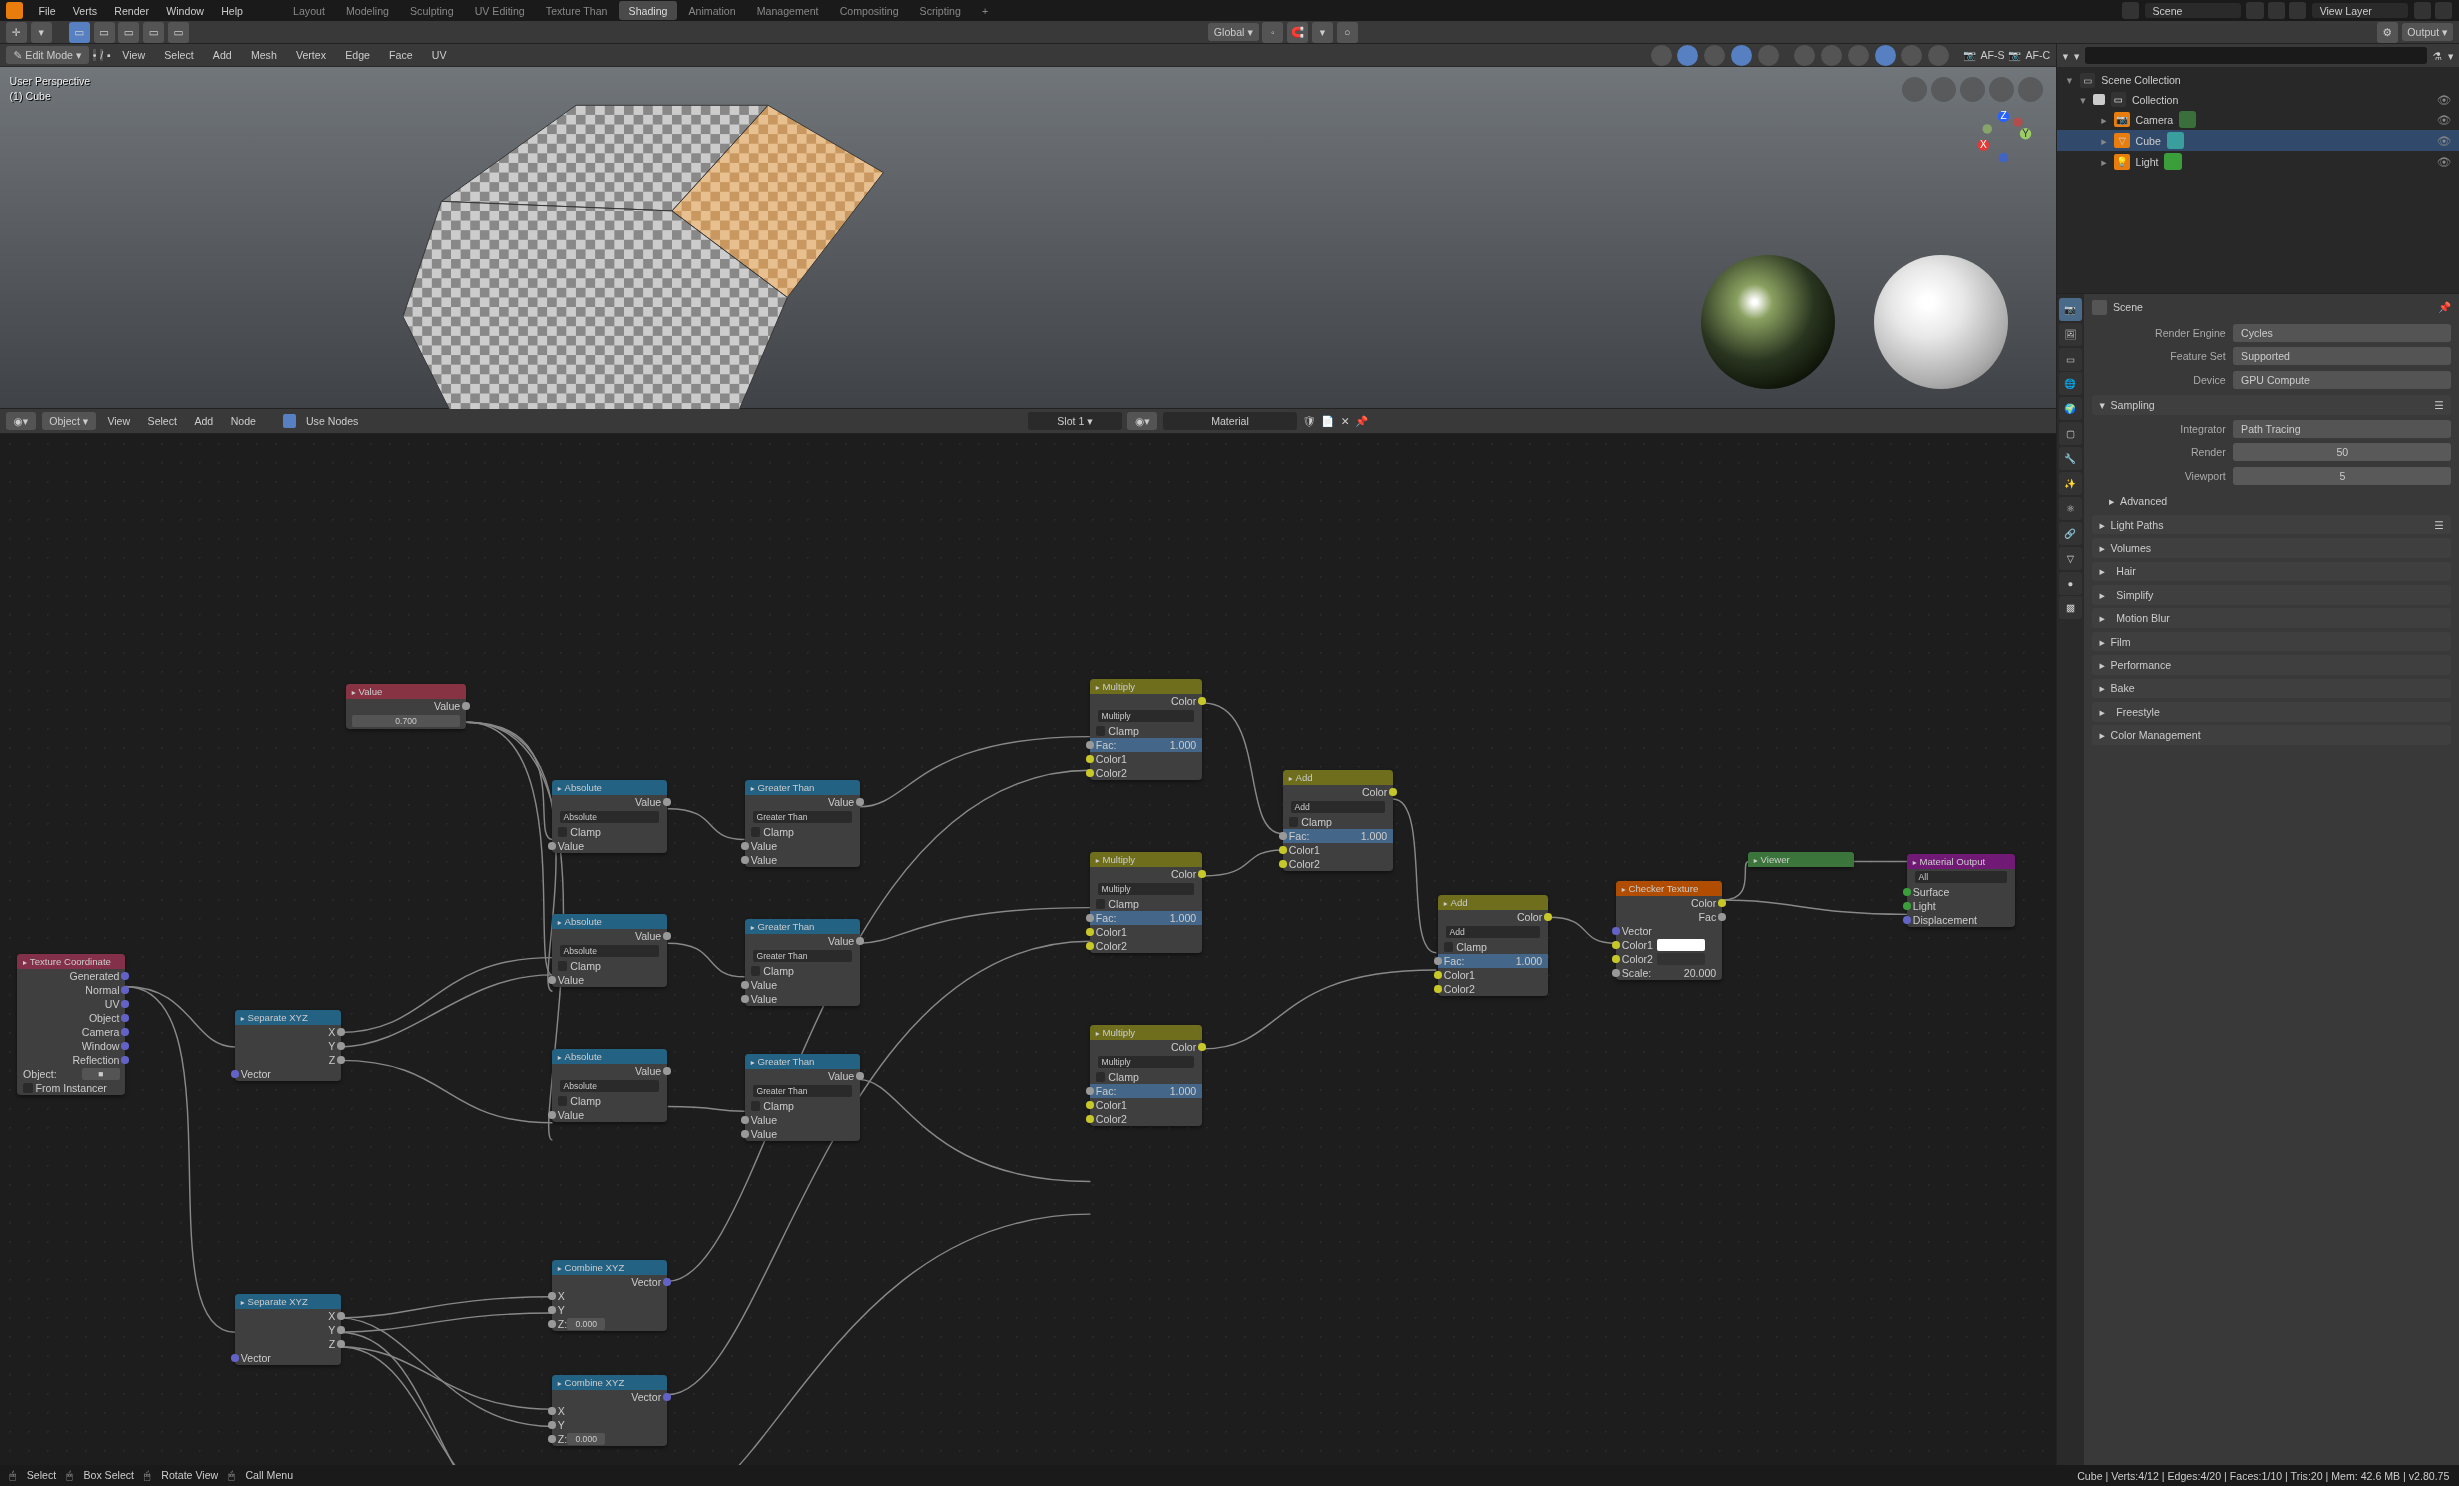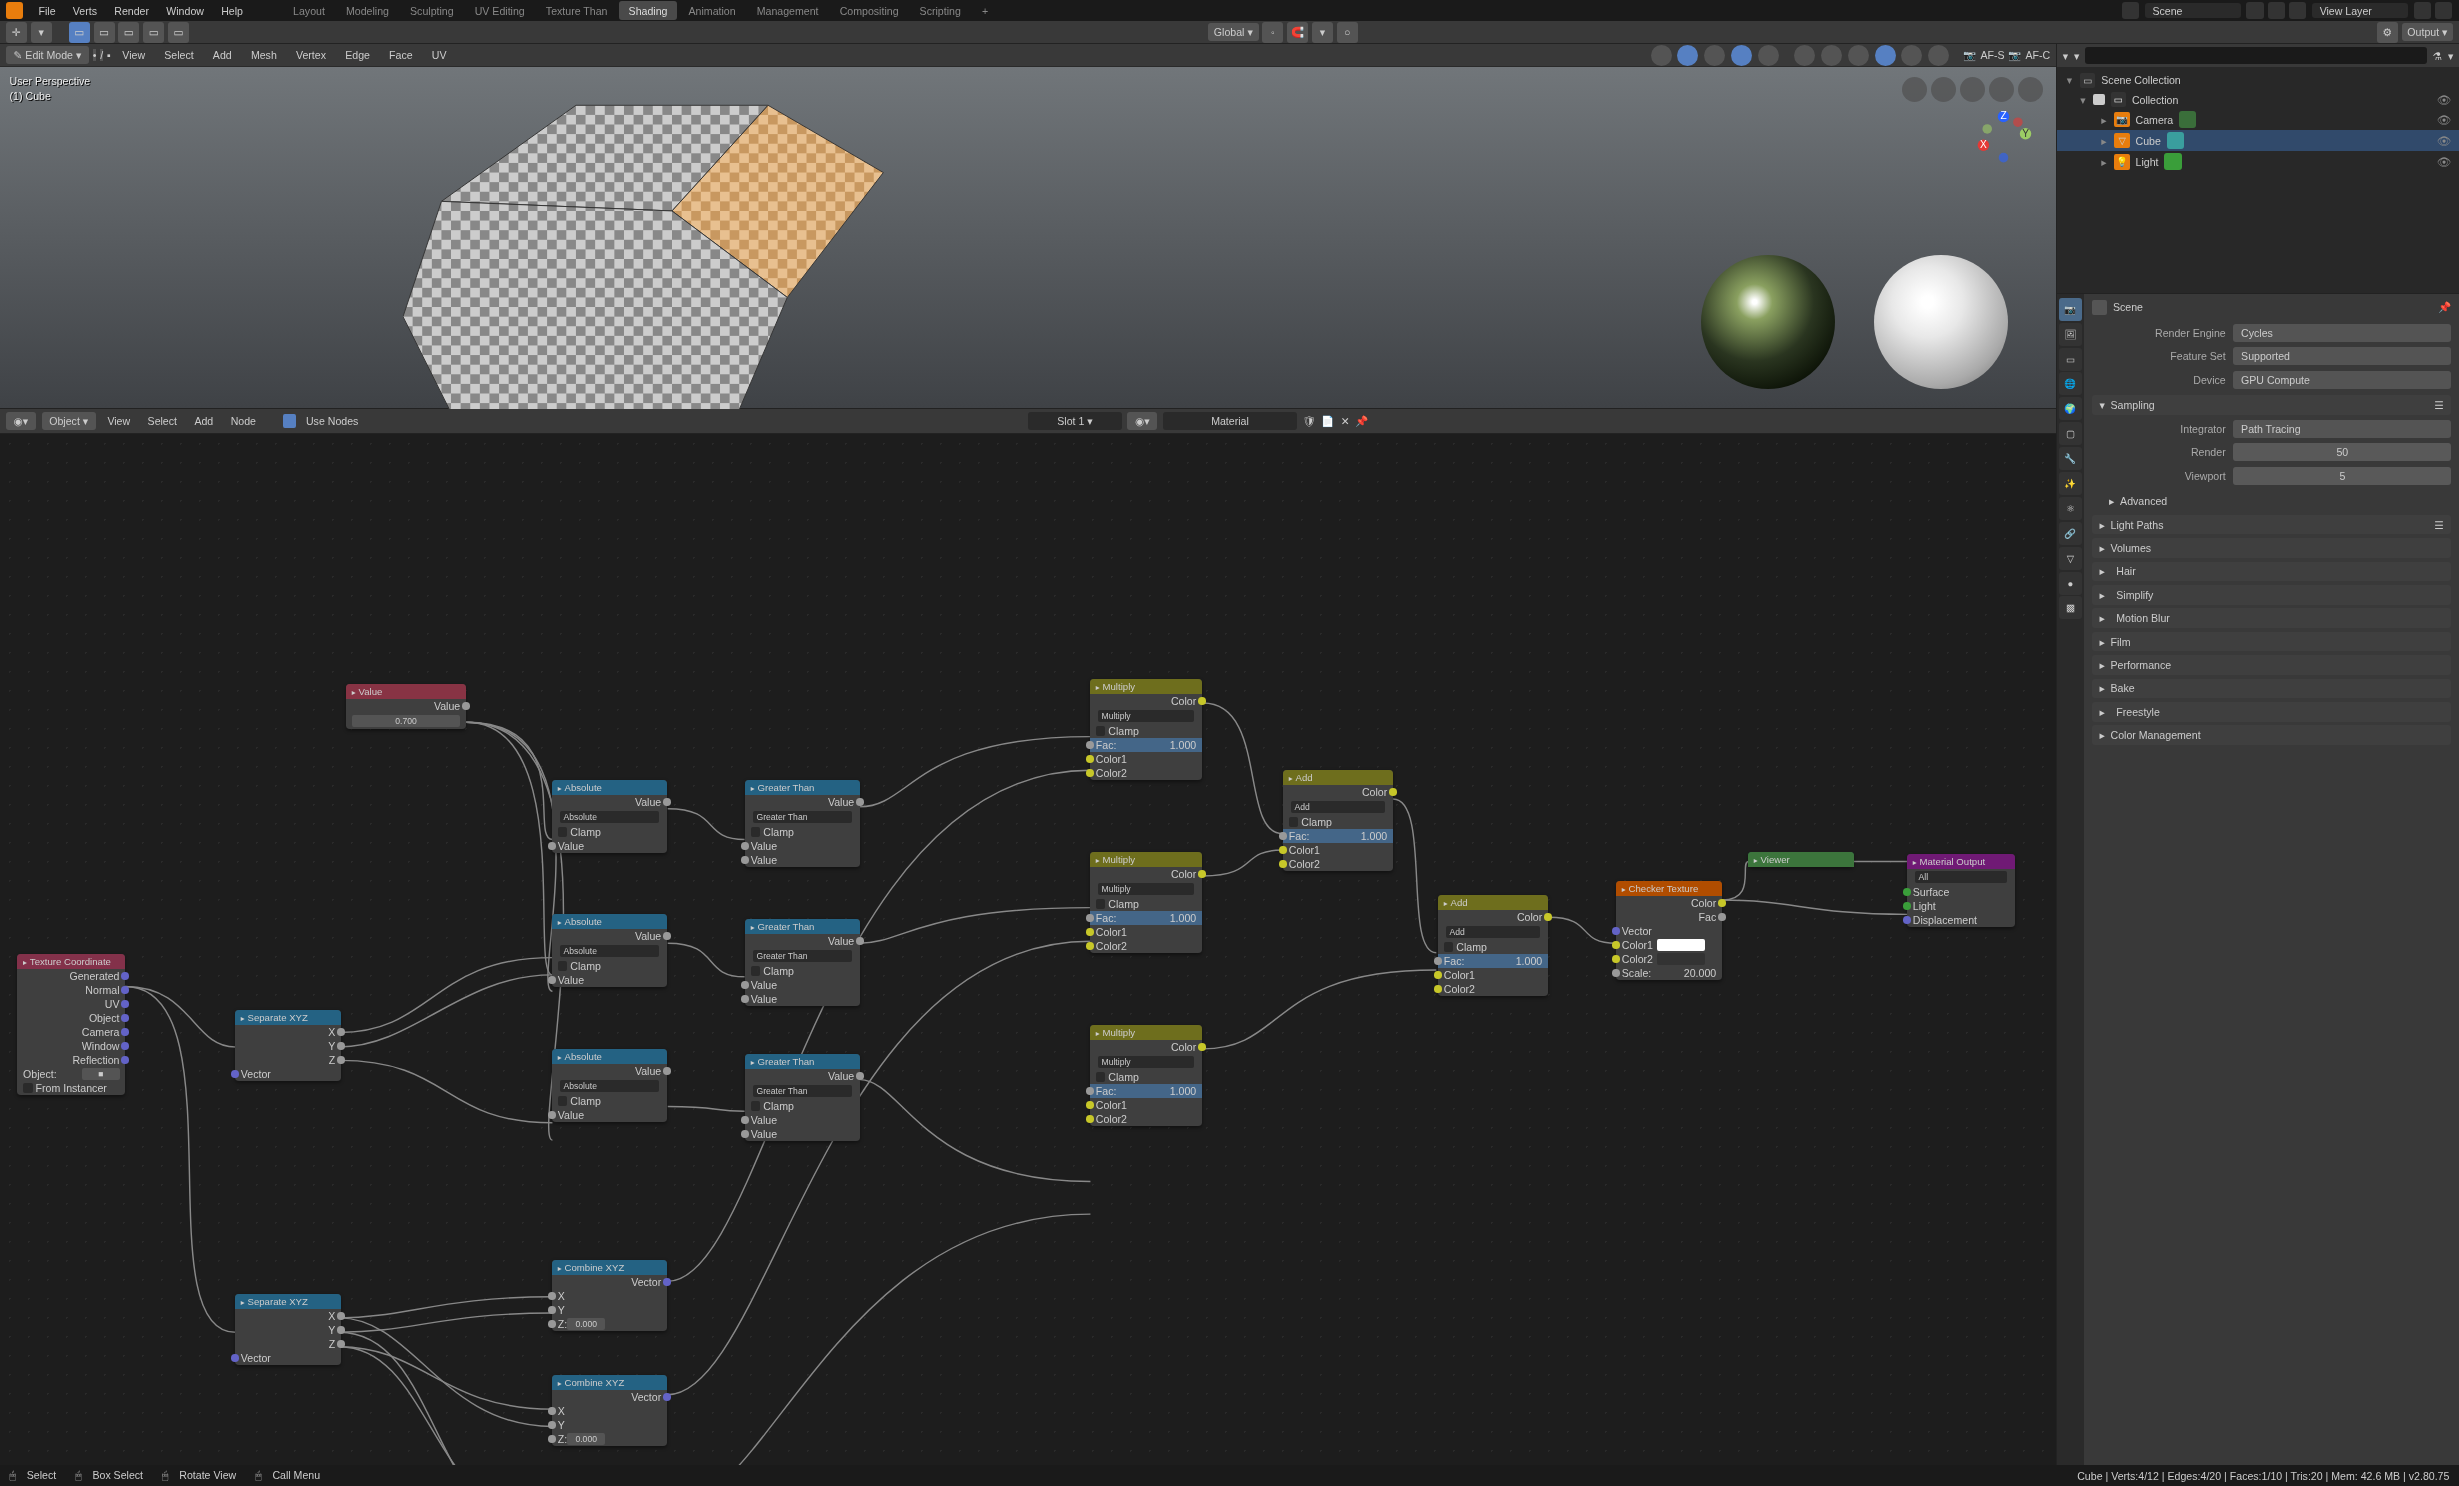--- a/index.html
+++ b/index.html
@@ -94,21 +94,21 @@
 .props-tabs .t.active{background:#4a6a8a}
 .props-body{flex:1;padding:5.8px 7.7px;overflow-y:auto}
 .props-body .bc{display:flex;align-items:center;gap:5.8px;margin-bottom:5.8px}
 .props-body .bc .ico2{width:15.4px;height:15.4px;background:#555;border-radius:1.9px}
 .props-body .panel-h{background:#3f3f3f;padding:3.8px 7.7px;border-radius:2.9px;margin:3.8px 0 1.9px;display:flex;align-items:center;gap:5.8px}
 .props-body .panel-h .tw{color:#ccc}
 .props-body .prop-row{display:flex;align-items:center;padding:2.9px 0;gap:7.7px}
 .props-body .prop-row .lbl{width:134px;text-align:right;color:#aaa}
 .props-body .prop-row .fld{flex:1;background:#545454;border-radius:2.9px;padding:2.9px 7.7px}
 .props-body .prop-row .fld.num{text-align:center;background:#595959}
-.statusbar{height:21px;background:#1a1a1a;display:flex;align-items:center;padding:0 9.6px;gap:19px;color:#888;position:fixed;bottom:0;left:0;right:0}
+.statusbar{height:21px;background:#1a1a1a;display:flex;align-items:center;padding:0 9.6px;gap:10px;color:#888;position:fixed;bottom:0;left:0;right:0}
 .statusbar .sp{flex:1}
 .statusbar .ico3{width:13.4px;height:13.4px;display:inline-block;vertical-align:middle;margin-right:3.8px}
 </style>
 </head>
 <body>
 
 <div class="topbar">
   <div class="logo"></div>
   <span class="menu-item">File</span>
   <span class="menu-item">Verts</span>

